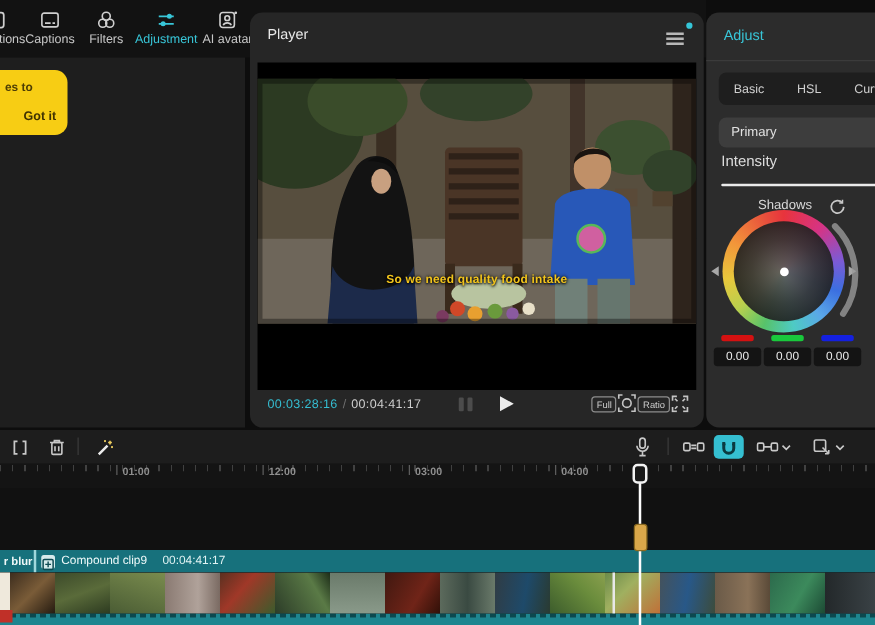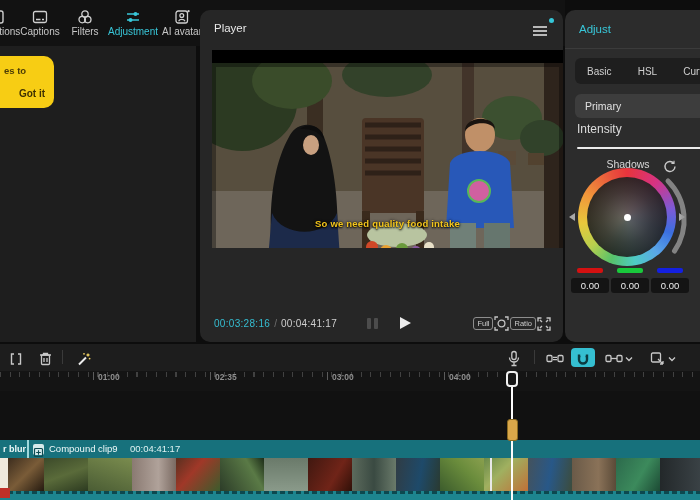--- a/index.html
+++ b/index.html
@@ -20,21 +20,21 @@
   .tooltip .msg { position:absolute; left:30px; top:9px; font-size:9.5px; font-weight:bold; color:#4d3d05; }
   .tooltip .gotit { position:absolute; right:9px; bottom:9px; font-size:10px; font-weight:bold; color:#3e3102; cursor:pointer; }
 
   
   .player { position:absolute; left:200px; top:10px; width:363px; height:332px;
     background:#262626; border-radius:10px; }
   .player-title { position:absolute; left:14px; top:0; line-height:36px; font-size:11.5px; color:#e8e8e8; }
   .hamburger { position:absolute; right:16px; top:16px; width:14px; cursor:pointer; }
   .hamburger i { display:block; height:1.6px; background:#b8b8b8; margin-bottom:2.6px; }
   .notif-dot { position:absolute; right:9px; top:8px; width:5px; height:5px; border-radius:50%; background:#35c6d8; }
-  .video-black { position:absolute; left:6px; top:40px; width:351px; height:198px; background:#000; overflow:hidden;margin-left:6px; }
+  .video-black { position:absolute; left:6px; top:40px; width:351px; height:262px; background:#000; overflow:hidden; }
   .video-photo { position:absolute; left:0; top:13px; width:351px; height:196px; }
   .subtitle { position:absolute; left:0; right:0; bottom:30px; text-align:center; font-size:9.5px;
     font-weight:bold; color:#f2c41c; text-shadow:0 1px 2px #000, 0 0 3px #000; letter-spacing:.2px; }
   .pcontrols { position:absolute; left:14px; right:12px; bottom:8px; height:22px; display:flex; align-items:center; }
   .tc-cur { color:#35bdd1; font-size:10px; letter-spacing:.3px; }
   .tc-sep { color:#6f6f6f; font-size:10px; margin:0 4px; }
   .tc-dur { color:#cfcfcf; font-size:10px; letter-spacing:.3px; }
   .pause { display:flex; gap:3px; margin-left:30px; cursor:pointer; }
   .pause i { width:4px; height:11px; background:#4c4c4c; border-radius:1px; }
   .play { margin-left:22px; width:0; height:0; border-left:11px solid #ececec;
@@ -384,21 +384,21 @@
 </div>
 
 <div class="ruler">
   <div class="ticks"></div>
   <div class="rmark" style="left:93px;">
     <span class="t"></span>
       <span class="l">01:00</span>
     </div>
   <div class="rmark" style="left:210px;">
     <span class="t"></span>
-      <span class="l">02:35</span>
+      <span class="l">12:00</span>
     </div>
   <div class="rmark" style="left:327px;">
     <span class="t"></span>
       <span class="l">03:00</span>
     </div>
   <div class="rmark" style="left:444px;">
     <span class="t"></span>
       <span class="l">04:00</span>
     </div>
 </div>

